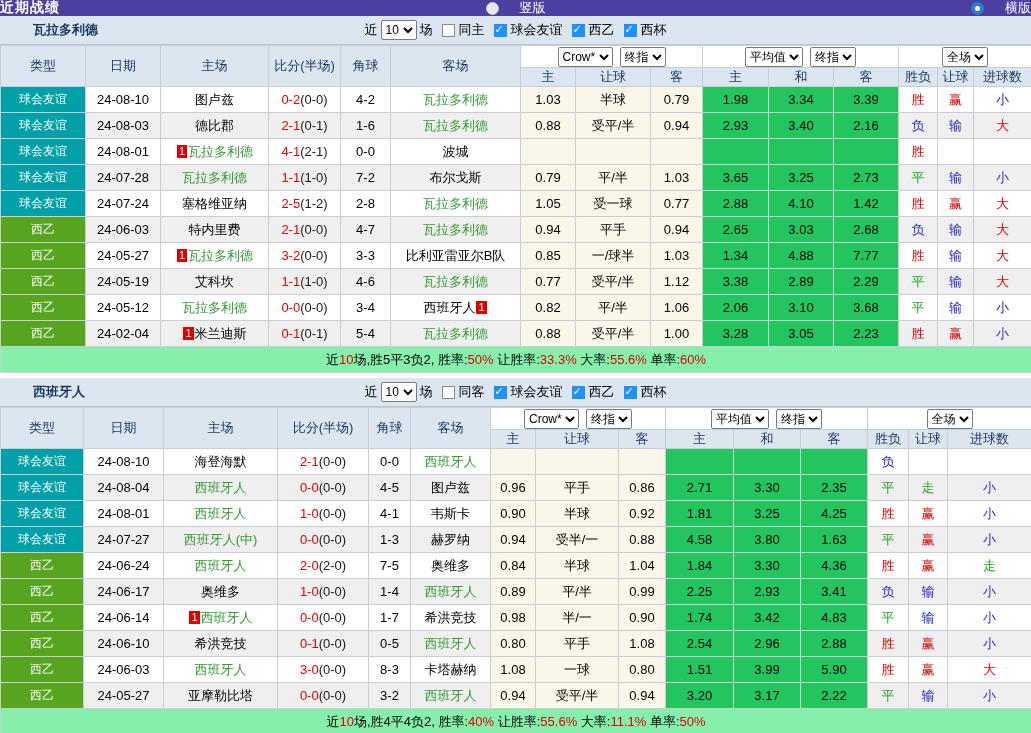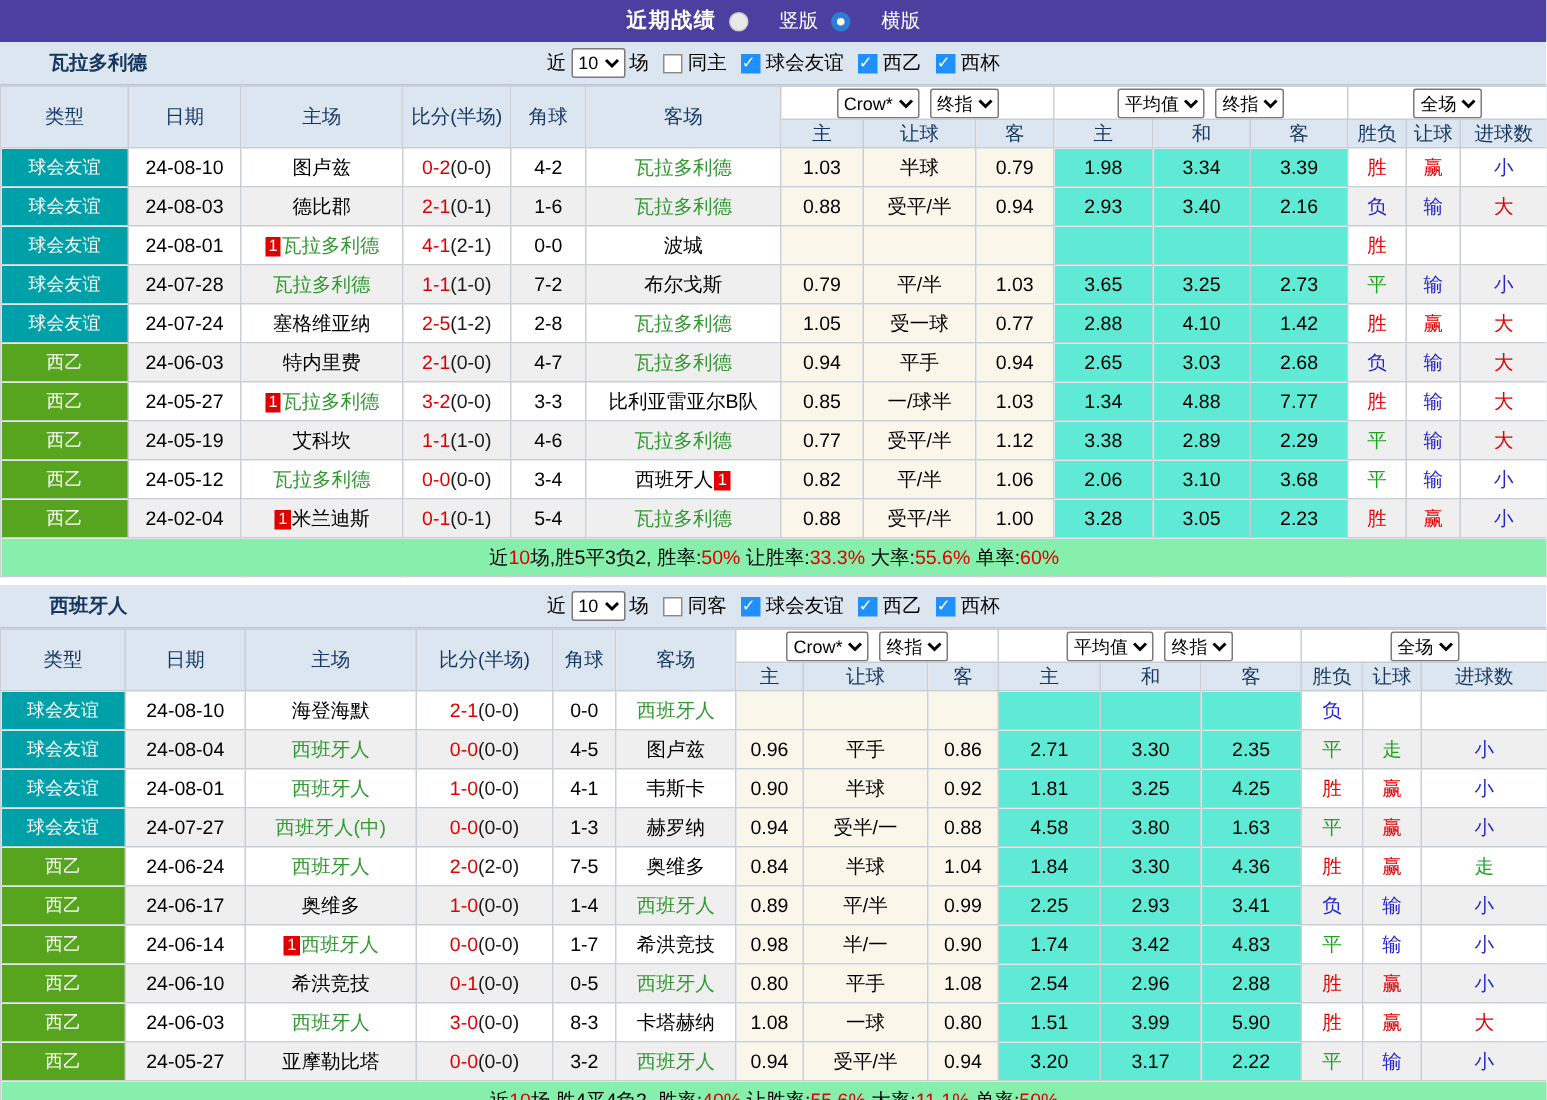--- a/index.html
+++ b/index.html
@@ -1,18 +1,18 @@
 <!DOCTYPE html>
 <html><head>
 <meta charset="utf-8">
 <style>
   html,body{margin:0;padding:0;background:#fff;}
   body{width:1031px;font-family:"Liberation Sans","DejaVu Sans",sans-serif;font-size:13px;color:#000;}
   
-  .topbar{height:28px;background:#4b3f9f;color:#fff;display:flex;align-items:center;justify-content:center;gap:8px;}
+  .topbar{height:16px;background:#4b3f9f;color:#fff;display:flex;align-items:center;justify-content:space-between;gap:8px;}
   .topbar .title{font-weight:bold;font-size:14px;letter-spacing:1px;}
   .radio-group{display:flex;align-items:center;gap:21px;font-size:13px;}
   .radio{display:inline-block;width:13px;height:13px;border-radius:50%;background:#e9e9e9;border:1px solid #cfcfcf;box-sizing:border-box;vertical-align:middle;}
   .radio.sel{background:#fff;border:4px solid #2d7dd2;}
   
   .section-head{height:28px;background:#dce6f1;border-bottom:1px solid #b9c4d6;position:relative;display:flex;align-items:center;}
   .team-name{position:absolute;left:33px;font-weight:bold;color:#17375e;font-size:13px;}
   .filters{margin:0 auto;display:flex;align-items:center;gap:3px;color:#000;font-size:13px;}
   select{font-family:"Liberation Sans",sans-serif;font-size:12px;height:20px;border:1px solid #7a7a7a;background:#fff;border-radius:2px;}
   .cb{display:inline-block;width:13px;height:13px;box-sizing:border-box;vertical-align:-2px;margin:0 1px 0 6px;}
@@ -28,21 +28,21 @@
   thead tr.subrow th{height:15px;}
   .grp-inner{display:flex;justify-content:center;align-items:center;gap:7px;}
   tr.odd td{background:#ffffff;}
   tr.even td{background:#efefef;}
   td.type{color:#fff;font-size:12px;}
   td.type.teal{background:#00a0a8;}
   td.type.green{background:#57a41f;}
   tr.odd td.type.teal,tr.even td.type.teal{background:#00a0a8;}
   tr.odd td.type.green,tr.even td.type.green{background:#57a41f;}
   tr.odd td.ah,tr.even td.ah{background:#fbf6ea;}
-  tr.odd td.eu,tr.even td.eu{background:#5eead4;}
+  tr.odd td.eu,tr.even td.eu{background:#22c55e;}
   .c-red{color:#e10000;}
   .c-blue{color:#2424cc;}
   .c-green{color:#1ea321;}
   .t-green{color:#339933;}
   .ft{color:#e10000;}
   .ht{color:#1a1a1a;}
   .badge1{display:inline-block;background:#e10000;color:#fff;font-size:11px;line-height:13px;padding:0 2px;margin:0 1px;vertical-align:1px;}
   td.summary{background:#86efac;height:25px;}
   td.summary .c-red{color:#e10000;}
   .gap{height:5px;background:#fff;}

